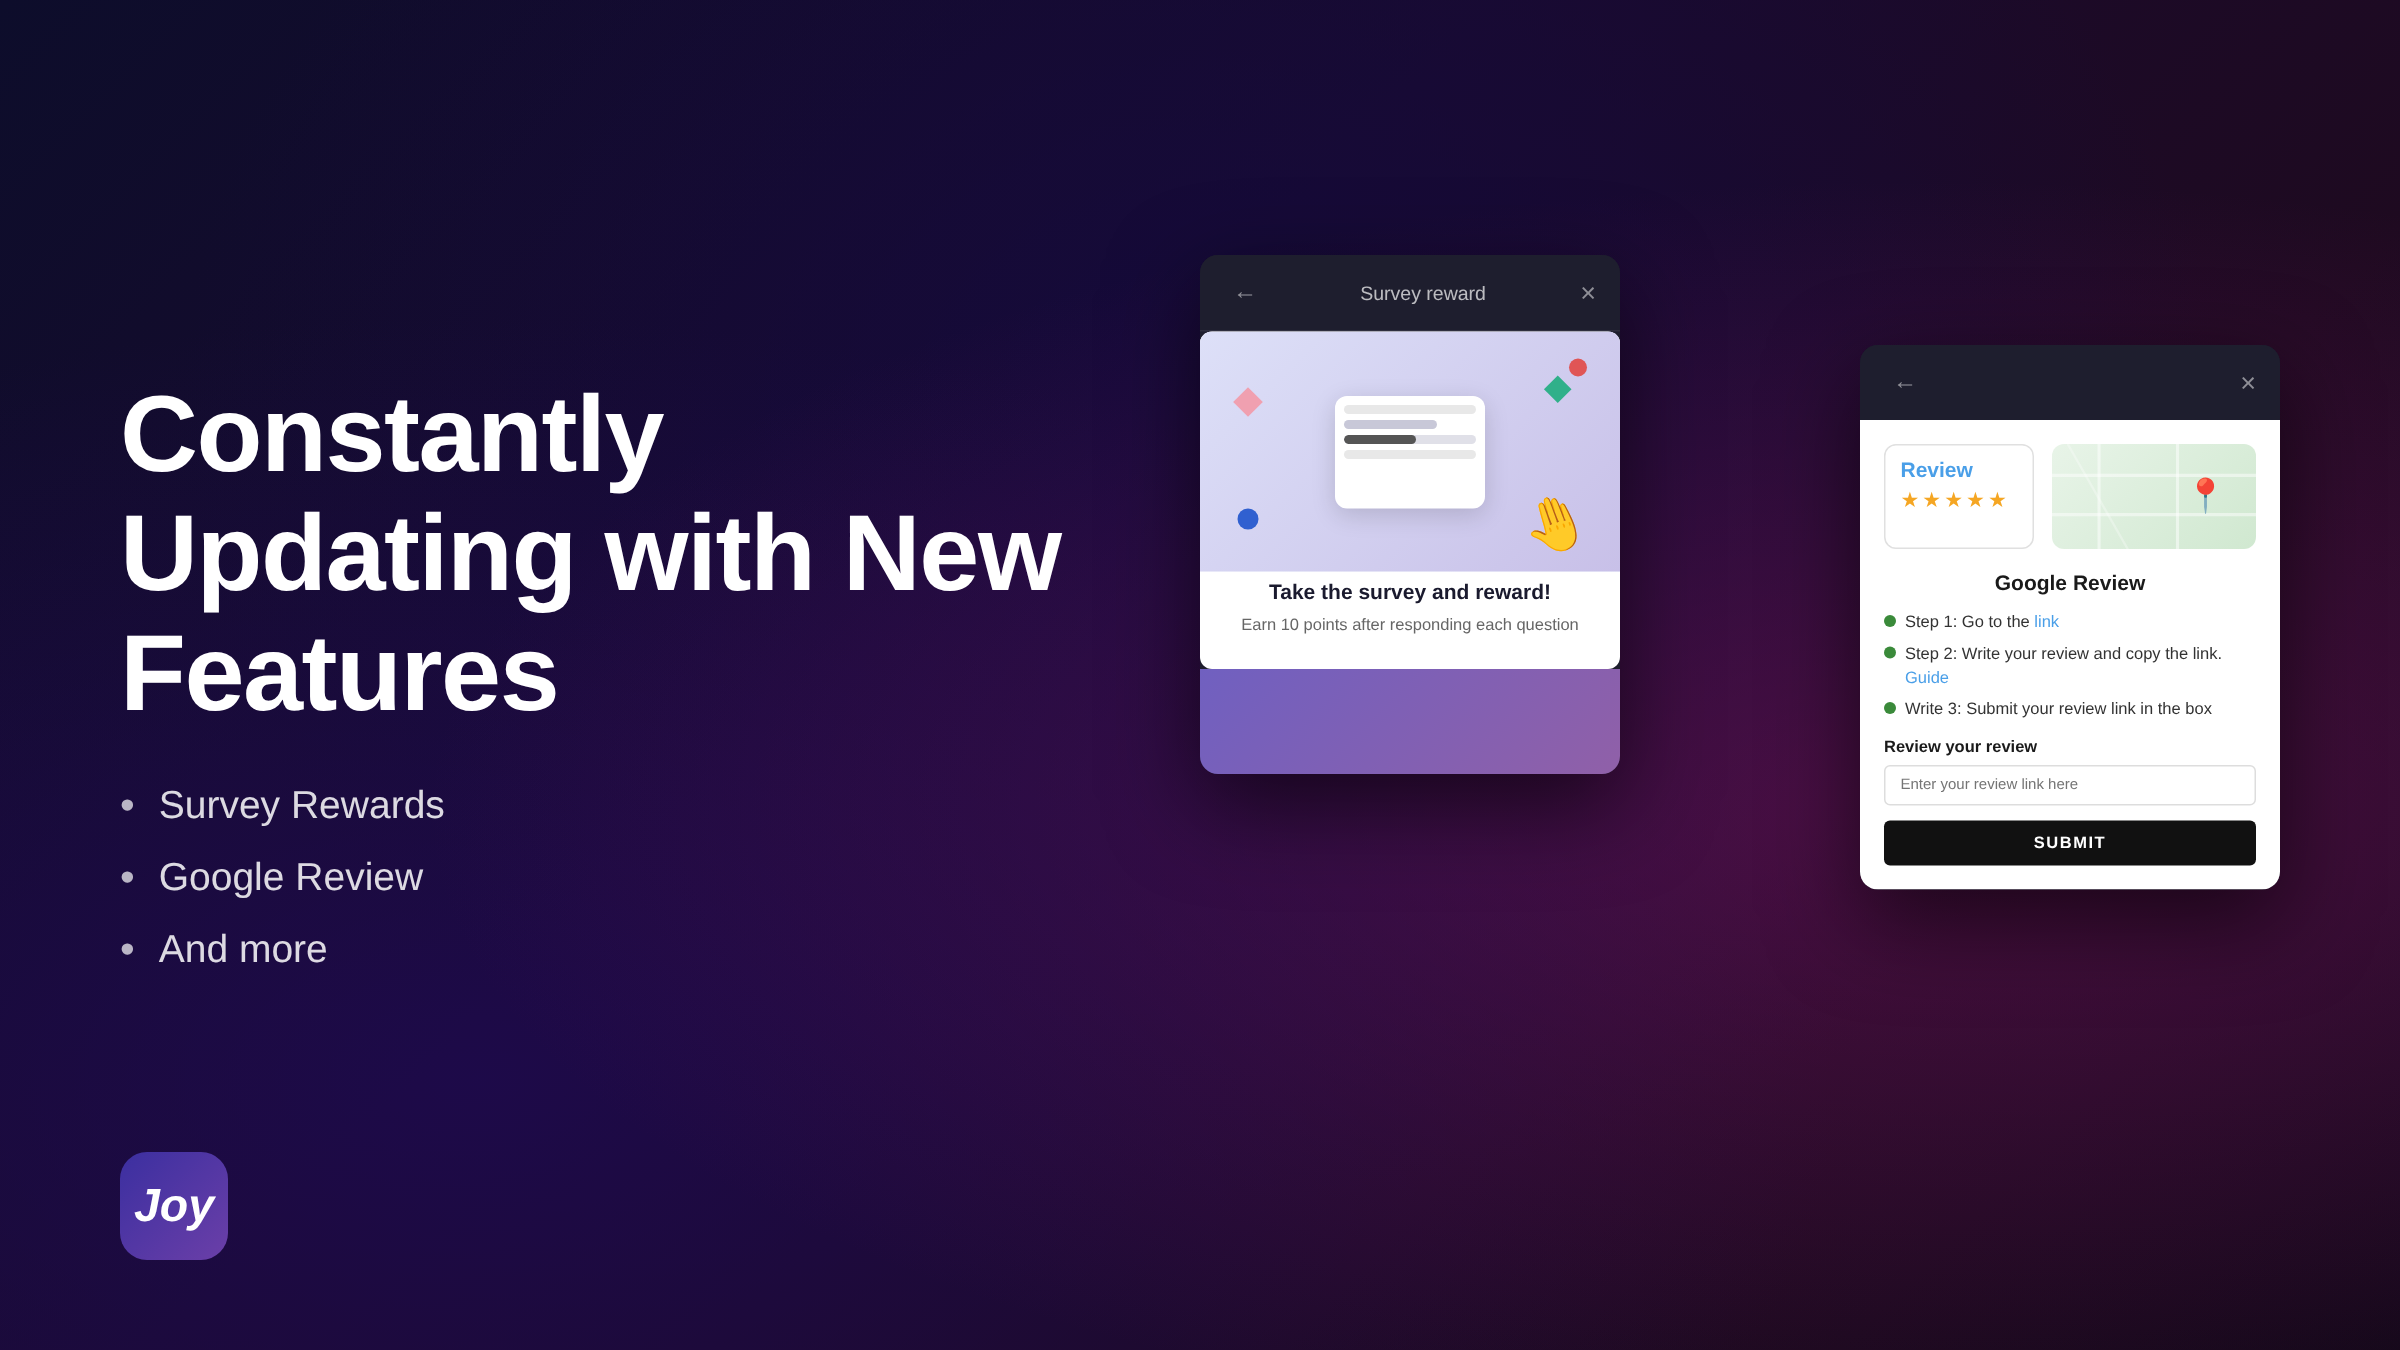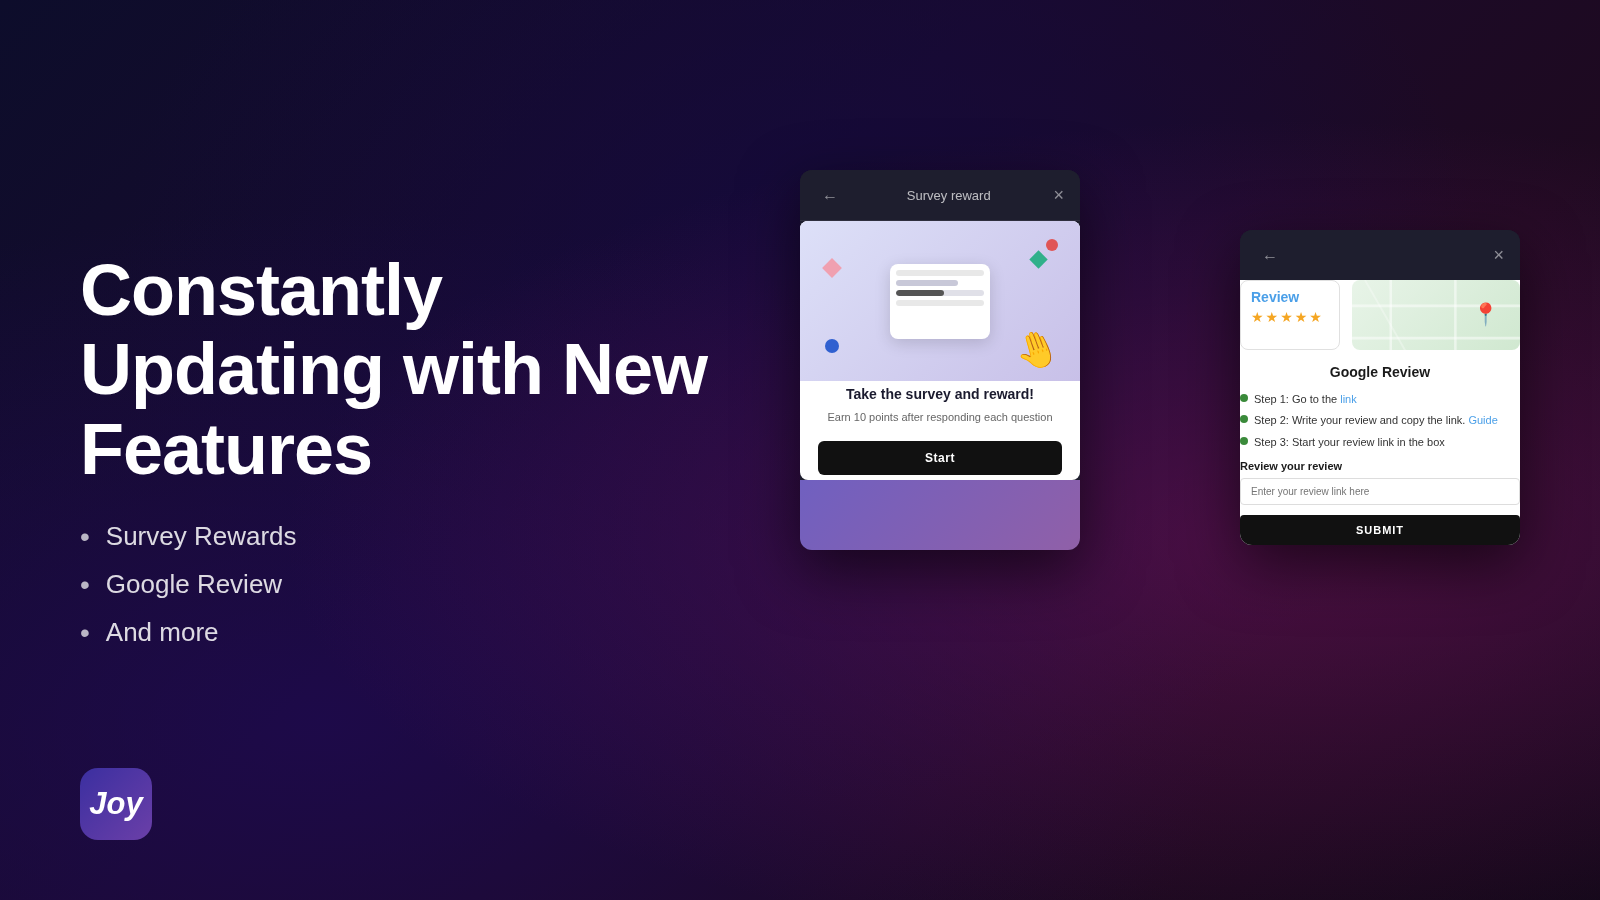--- a/index.html
+++ b/index.html
@@ -334,21 +334,21 @@
       display: flex;
       align-items: center;
       justify-content: space-between;
       padding: 14px 16px;
       background: #1e1e2e;
     }
 
     .review-card {
       background: white;
       margin: 0;
-      padding: 0;
+      padding: 16px;
     }
 
     
     .review-illustration {
       display: flex;
       gap: 12px;
       margin-bottom: 14px;
     }
 
     .review-left-card {
@@ -504,21 +504,20 @@
             <div class="illus-progress">
               <div class="illus-progress-fill"></div>
             </div>
             <div class="illus-line"></div>
           </div>
           <div class="illus-hand">🤚</div>
         </div>
         <div class="survey-body">
           <div class="survey-title">Take the survey and reward!</div>
           <div class="survey-desc">Earn 10 points after responding each question</div>
-          <button class="btn-start">Start</button>
         </div>
       </div>
       <div class="survey-footer-area"></div>
     </div>
 
     <div class="modal-review">
       <div class="review-modal-header">
         <button class="modal-nav-btn">←</button>
         <button class="modal-close-btn">×</button>
       </div>
@@ -557,21 +556,21 @@
           </span>
         </div>
         <div class="review-step">
           <div class="step-dot"></div>
           <span>
             <span>Step 2: Write your review and copy the link. </span><a class="step-link" href="#">Guide</a>
           </span>
         </div>
         <div class="review-step">
           <div class="step-dot"></div>
-          <span>Step 3: Start your review link in the box</span>
+          <span>Write 3: Submit your review link in the box</span>
         </div>
 
         <div class="review-submit-label">Review your review</div>
         <input class="review-input" type="text" placeholder="Enter your review link here" style="">
         <button class="btn-submit">SUBMIT</button>
       </div>
     </div>
 
   </div>
 </div>

